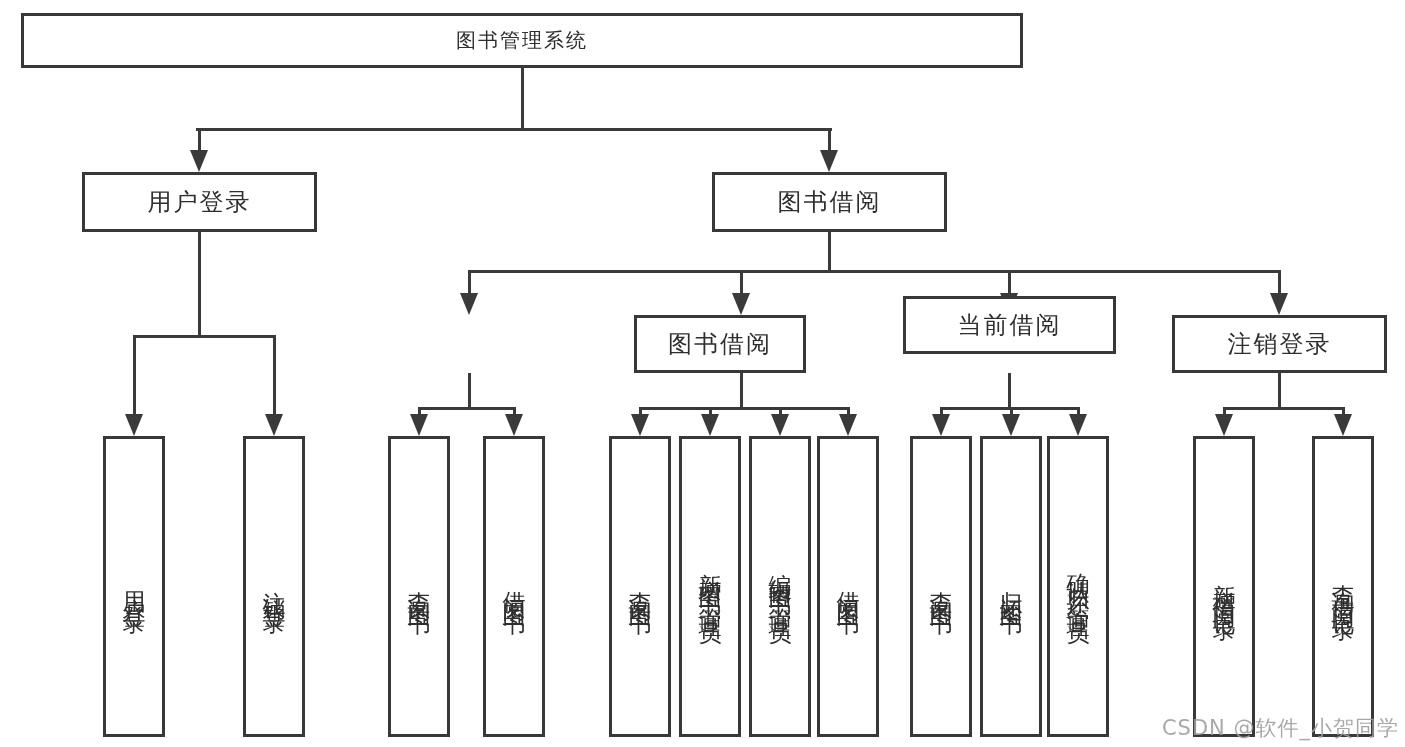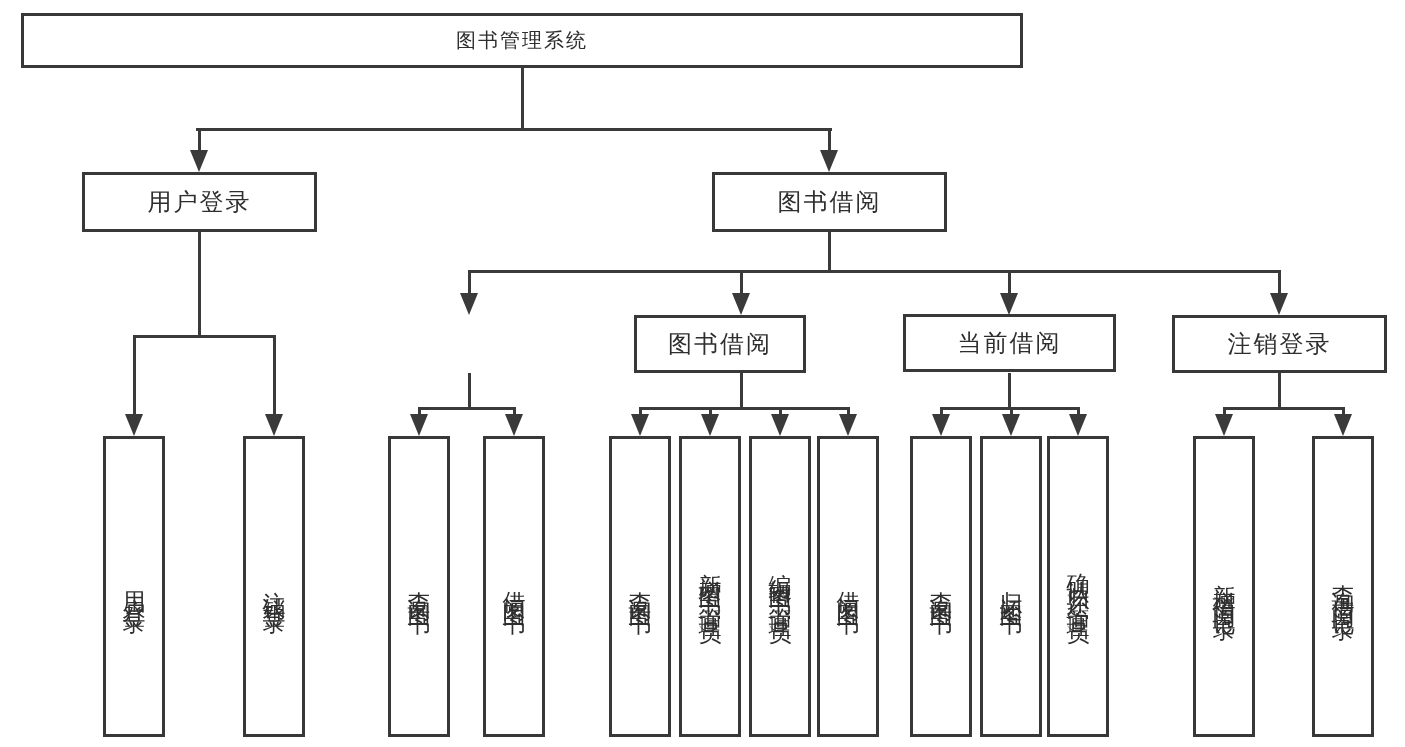--- a/index.html
+++ b/index.html
@@ -53,41 +53,42 @@
 <body>
 
 <div class="canvas">
 
   <div class="node root-node" style="left:21px;top:13px;width:1002px;height:55px">图书管理系统</div>
 
   <div class="node h-node" style="left:82px;top:172px;width:235px;height:60px">用户登录</div>
   <div class="node h-node" style="left:712px;top:172px;width:235px;height:60px">图书借阅</div>
 
   <div class="node h-node" style="left:634px;top:315px;width:172px;height:58px">图书借阅</div>
-  <div class="node h-node" style="left:903px;top:314px;width:213px;height:58px">当前借阅</div>
+  <div class="node h-node" style="left:903px;top:296px;width:213px;height:58px">当前借阅</div>
   <div class="node h-node" style="left:1172px;top:315px;width:215px;height:58px">注销登录</div>
 
   <div class="node leaf-node" style="left:103px;top:436px;width:62px;height:301px">用户登录</div>
   <div class="node leaf-node" style="left:243px;top:436px;width:62px;height:301px">注销登录</div>
 
   <div class="node leaf-node" style="left:388px;top:436px;width:62px;height:301px">查询图书</div>
   <div class="node leaf-node" style="left:483px;top:436px;width:62px;height:301px">借阅图书</div>
 
   <div class="node leaf-node" style="left:609px;top:436px;width:62px;height:301px">查询图书</div>
   <div class="node leaf-node" style="left:679px;top:436px;width:62px;height:301px">新增图书（管理员）</div>
   <div class="node leaf-node" style="left:749px;top:436px;width:62px;height:301px">编辑图书（管理员）</div>
   <div class="node leaf-node" style="left:817px;top:436px;width:62px;height:301px">借阅图书</div>
 
   <div class="node leaf-node" style="left:910px;top:436px;width:62px;height:301px">查询图书</div>
   <div class="node leaf-node" style="left:980px;top:436px;width:62px;height:301px">归还图书</div>
   <div class="node leaf-node" style="left:1047px;top:436px;width:62px;height:301px">确认归还（管理员）</div>
 
   <div class="node leaf-node" style="left:1193px;top:436px;width:62px;height:301px">新增借阅记录</div>
   <div class="node leaf-node" style="left:1312px;top:436px;width:62px;height:301px">查询借阅记录</div>
 
+  <div class="watermark">CSDN @软件_小贺同学</div>
 <div class="line" style="left: 521px; top: 68px; width: 3px; height: 63px;"></div>
     <div class="line" style="left: 196px; top: 128px; width: 636px; height: 3px;"></div>
     <div class="line" style="left: 198px; top: 128px; width: 3px; height: 24px;"></div>
     <div class="arrow" style="left: 190px; top: 150px;"></div>
     <div class="line" style="left: 828px; top: 128px; width: 3px; height: 24px;"></div>
     <div class="arrow" style="left: 820px; top: 150px;"></div>
     <div class="line" style="left: 198px; top: 232px; width: 3px; height: 106px;"></div>
     <div class="line" style="left: 133px; top: 335px; width: 143px; height: 3px;"></div>
     <div class="line" style="left: 133px; top: 335px; width: 3px; height: 81px;"></div>
     <div class="arrow" style="left: 125px; top: 414px;"></div>

